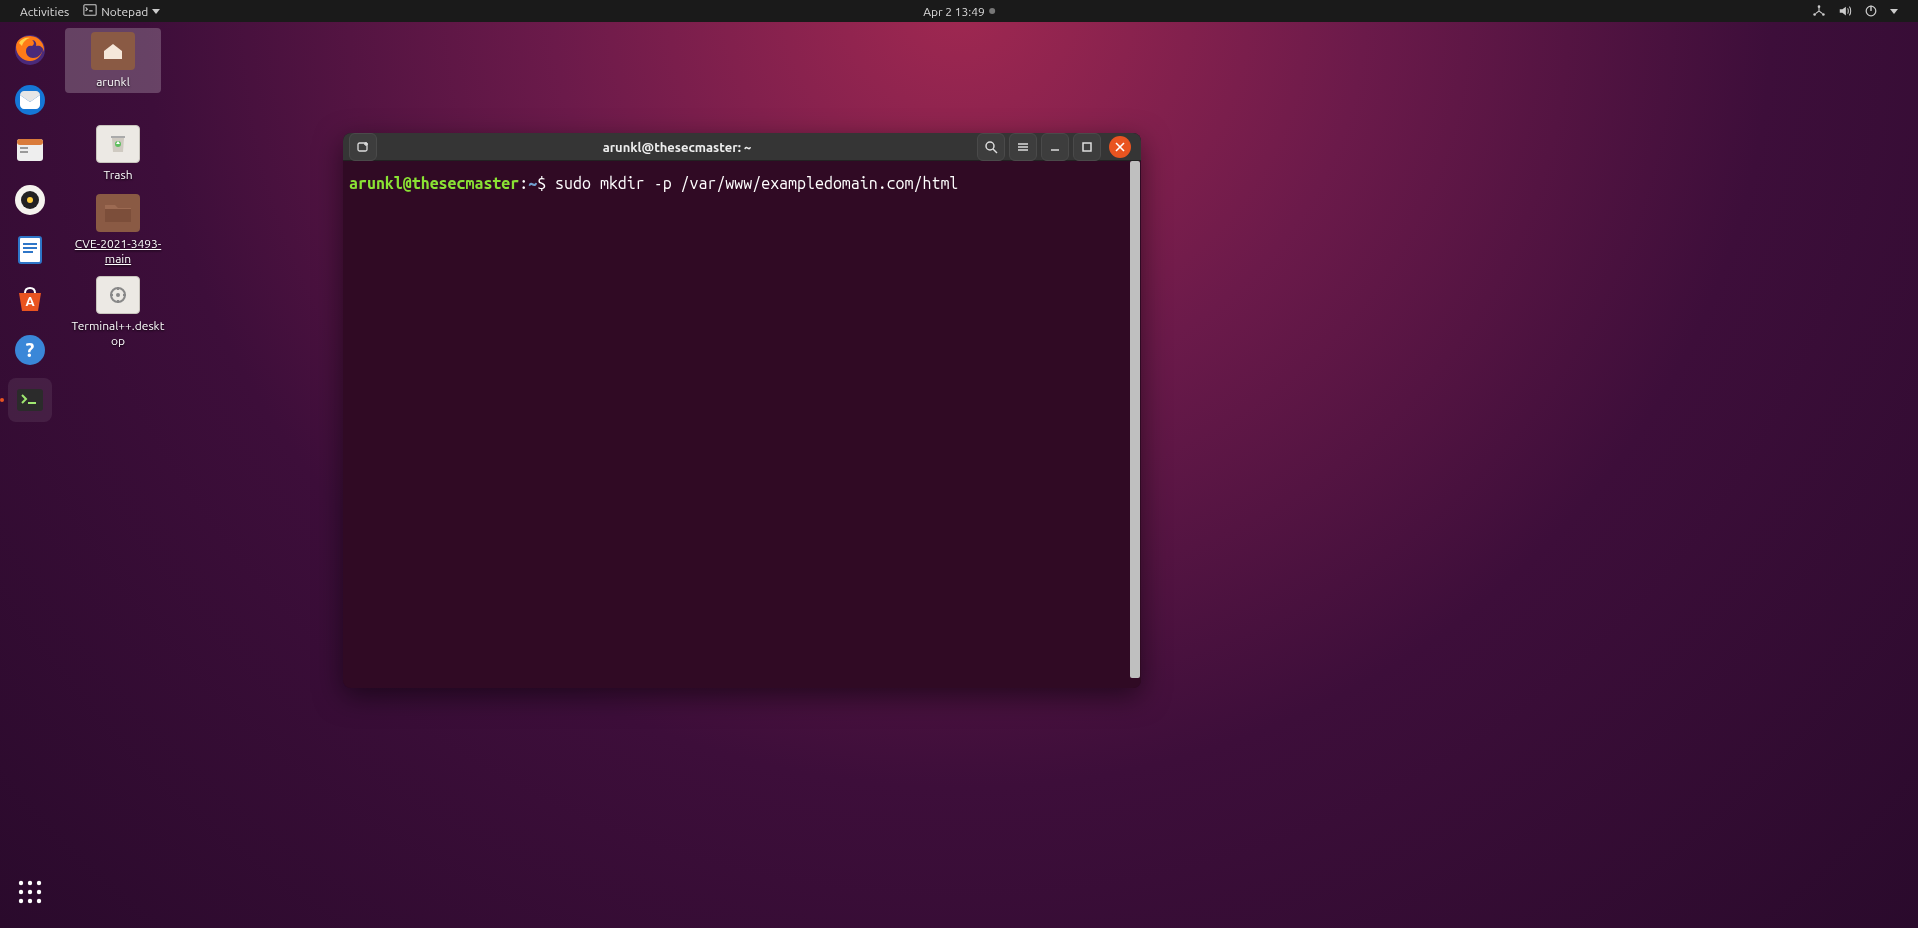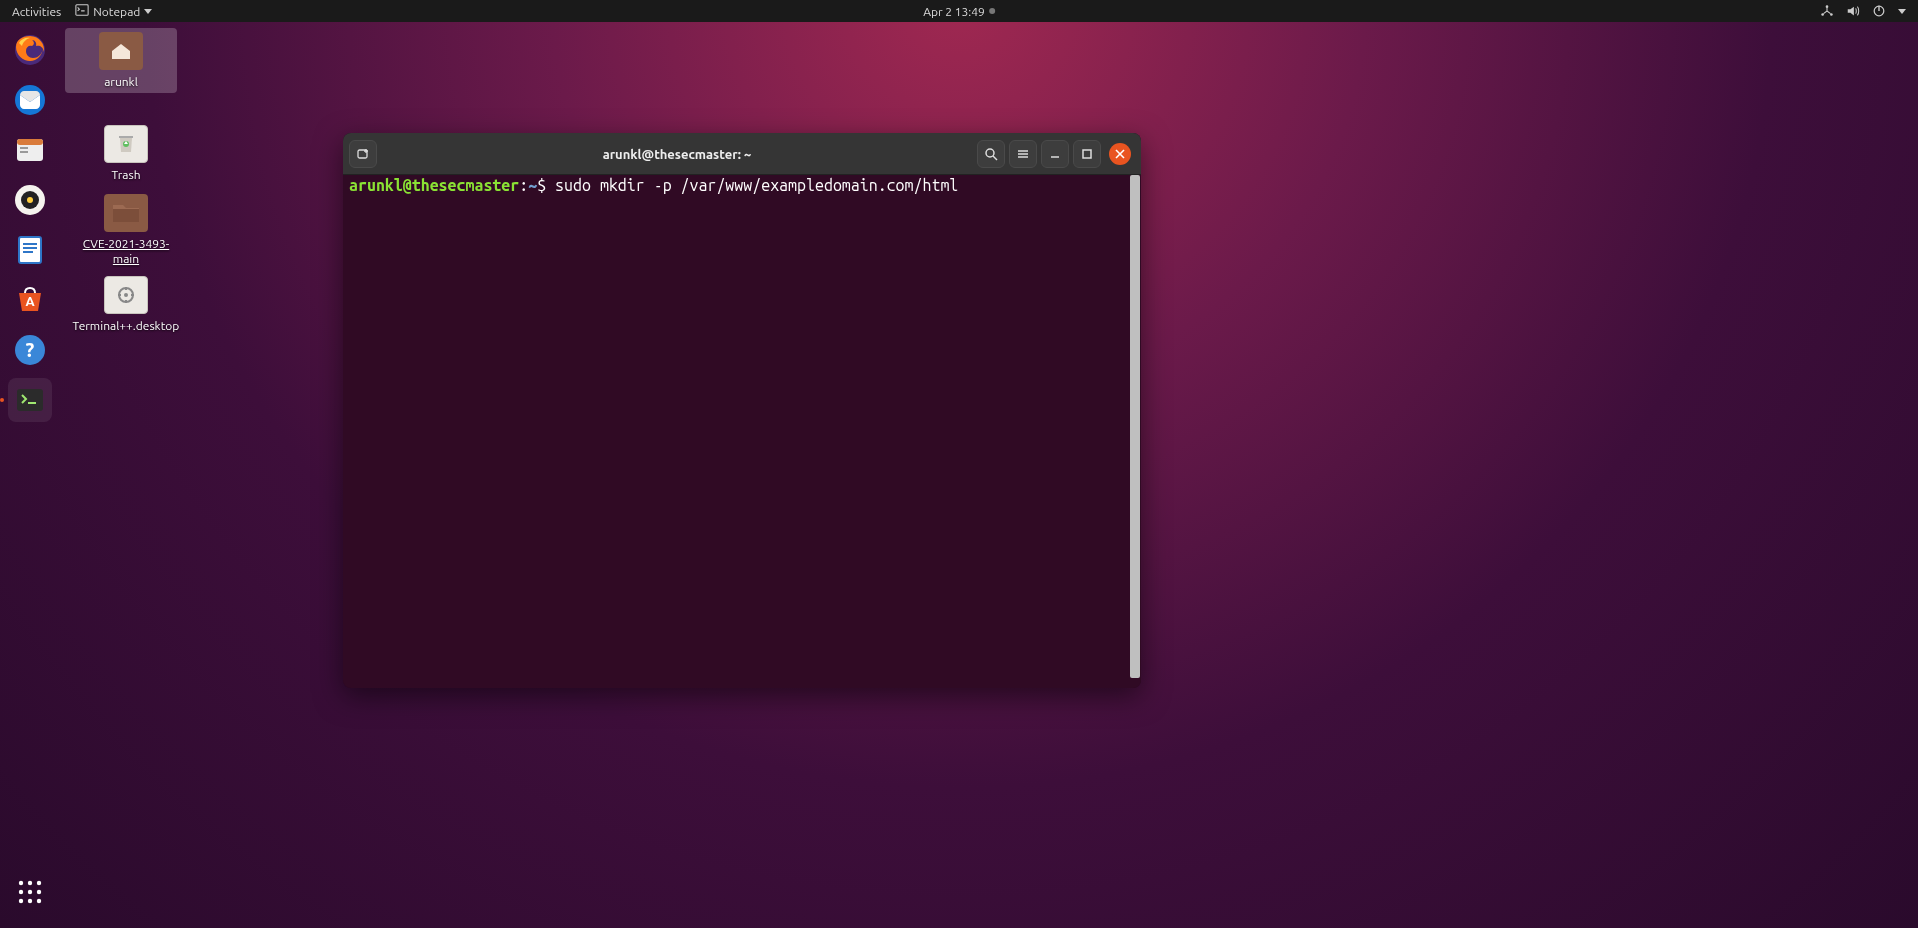--- a/index.html
+++ b/index.html
@@ -7,21 +7,21 @@
 body {
   background: radial-gradient(ellipse at 50% 0%, #a02851 0%, #6b1a4a 30%, #3d0e3a 60%, #2a0a2c 100%);
   position: relative;
   color: #fff;
 }
 
 
 .topbar {
   position: absolute; top: 0; left: 0; right: 0; height: 22px;
   background: #1a1a1a; display: flex; align-items: center; font-size: 12px;
-  padding: 0 12px; z-index: 10;
+  padding: 0 20px; z-index: 10;
 }
 .topbar-left { display: flex; align-items: center; gap: 14px; }
 .topbar-center { position: absolute; left: 50%; transform: translateX(-50%); display: flex; align-items: center; gap: 6px; }
 .topbar-right { margin-left: auto; display: flex; align-items: center; gap: 12px; }
 .topbar-item { display: flex; align-items: center; gap: 4px; cursor: pointer; color: #ddd; }
 .notif-dot { width: 6px; height: 6px; border-radius: 50%; background: #777; display: inline-block; }
 .tri-down { display:inline-block; width:0; height:0; border-left:4px solid transparent; border-right:4px solid transparent; border-top:5px solid #ccc; }
 
 
 .dock {
@@ -37,53 +37,53 @@
 .dock-icon.active { background: rgba(255,255,255,0.08); }
 .dock-icon.active::before {
   content: ""; position: absolute; left: -8px; top: 50%; transform: translateY(-50%);
   width: 4px; height: 4px; border-radius: 50%; background: #e95420;
 }
 .dock-apps { margin-top: auto; margin-bottom: 14px; }
 
 
 .desktop { position: absolute; top: 22px; left: 60px; right: 0; bottom: 0; }
 .dicon {
-  position: absolute; width: 112px; text-align: center; cursor: pointer;
+  position: absolute; width: 96px; text-align: center; cursor: pointer;
 }
 .dicon .di-img {
   width: 44px; height: 38px; margin: 0 auto 4px; border-radius: 4px;
   display: flex; align-items: center; justify-content: center;
 }
 .dicon.selected { background: rgba(255,255,255,0.22); border-radius: 4px; padding: 4px; }
 .dicon .label {
   font-size: 12px; color: #fff; text-shadow: 0 1px 2px rgba(0,0,0,0.8);
   line-height: 1.25; word-wrap: break-word;
 }
 
 
 .term-win {
   position: absolute; left: 343px; top: 133px; width: 798px; height: 555px;
   background: #2d0922; border-radius: 8px; box-shadow: 0 8px 28px rgba(0,0,0,0.5);
   display: flex; flex-direction: column; overflow: hidden;
 }
 .term-header {
-  height: 42px; background: #353535; display: flex; align-items: center;
+  height: 28px; background: #353535; display: flex; align-items: center;
   padding: 0 6px; gap: 4px; border-bottom: 1px solid #222;
 }
 .term-title {
   flex: 1; text-align: center; font-size: 13px; font-weight: bold; color: #eee;
 }
 .hbtn {
   width: 28px; height: 28px; border-radius: 6px; background: #3d3d3d;
   display: flex; align-items: center; justify-content: center; cursor: pointer;
   color: #ddd; border: 1px solid #4a4a4a;
 }
 .hbtn.close { background: #e95420; color: #fff; border-radius: 50%; width: 22px; height: 22px; border: none; margin: 0 4px; }
 .term-body {
-  flex: 1; padding: 0 6px; font-family: "Ubuntu Mono", "DejaVu Sans Mono", monospace;
+  flex: 1; padding: 12px 6px; font-family: "Ubuntu Mono", "DejaVu Sans Mono", monospace;
   font-size: 16px; line-height: 1.3; position: relative; background: #300a24;
 }
 .term-scroll {
   position: absolute; right: 1px; top: 0; bottom: 10px; width: 10px; background: #bfbfbf;
   border-radius: 2px;
 }
 .pline { white-space: pre; }
 .p-user { color: #8ae234; font-weight: bold; }
 .p-sep { color: #fff; }
 .p-path { color: #729fcf; font-weight: bold; }

